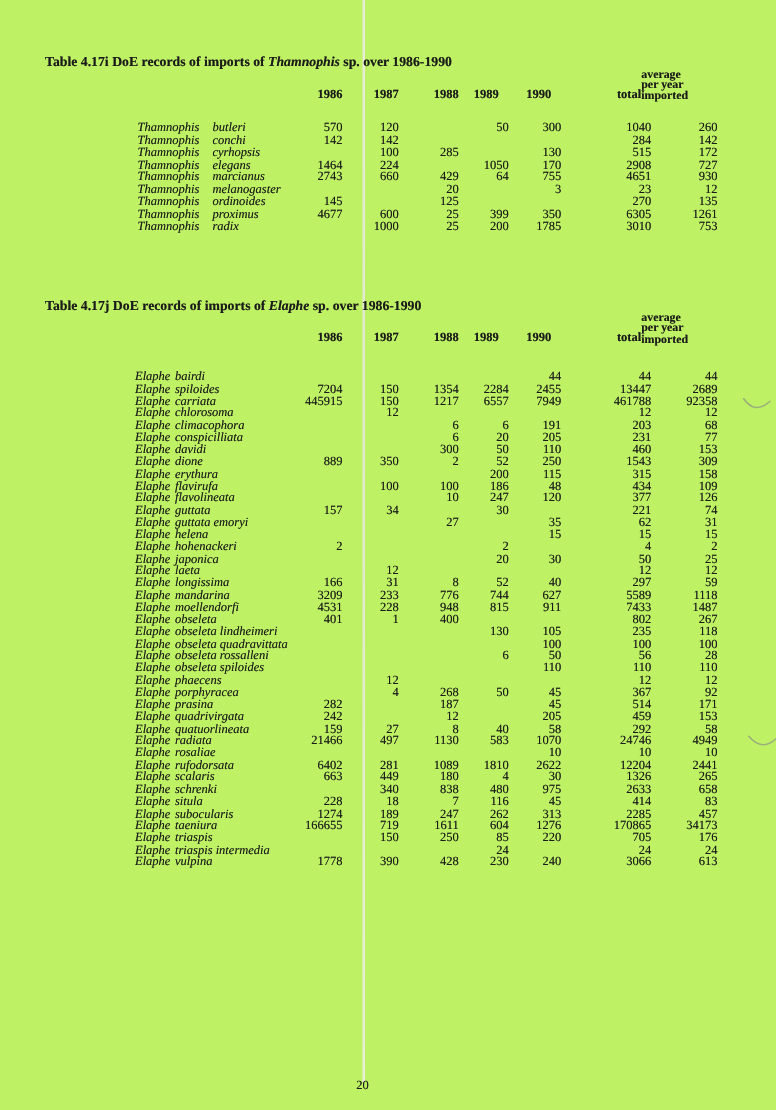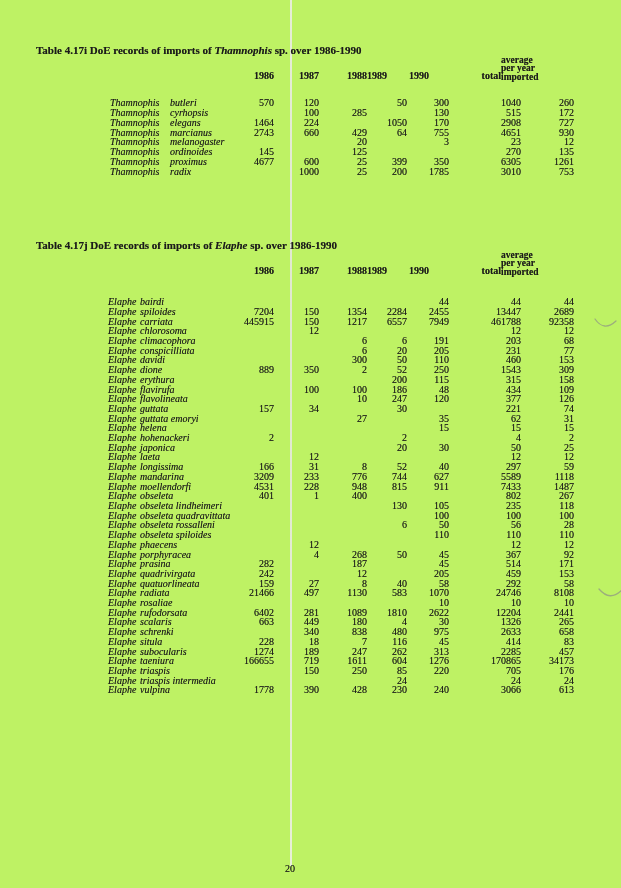--- a/index.html
+++ b/index.html
@@ -18,21 +18,21 @@
     opacity:.85;
   }
   .table-block{position:absolute;left:36px;width:560px;}
   #t1{top:44px;}
   #t2{top:239px;}
   .table-title{font-weight:bold;font-size:11px;line-height:12px;white-space:nowrap;}
   .table-title .it{font-style:italic;}
   .header-row{display:flex;align-items:flex-end;padding-left:204px;font-weight:bold;}
   .hc{display:block;text-align:right;font-size:10px;line-height:10px;white-space:nowrap;}
   .hc.c0{width:34px}.hc.c1{width:45px}.hc.c2{width:48px}
-  .hc.c3{width:20px}.hc.c4{width:42px}.hc.c5{width:72px}
+  .hc.c3{width:32px}.hc.c4{width:42px}.hc.c5{width:72px}
   .hc.avg{width:53px;}
   .hc.avg div{line-height:8.4px;font-size:9.5px;text-align:left;}
   .tbody{display:block;}
   #t1 .tbody{margin-top:17px;}
   #t2 .tbody{margin-top:21px;}
   .row{white-space:nowrap;}
   #t1 .row{padding-left:74px;line-height:9.8px;font-size:10px;}
   #t2 .row{padding-left:72px;line-height:9.7px;font-size:10px;}
   .genus,.species{display:inline-block;font-style:italic;vertical-align:baseline;}
   #t1 .genus{width:60px}
@@ -63,20 +63,21 @@
         <span class="hc c4">1990</span>
         <span class="hc c5">total</span>
         <span class="hc avg">
           <div>average</div>
           <div>per year</div>
           <div>imported</div>
         </span>
       </div>
     <div class="tbody">
         <div class="row"><span class="genus">Thamnophis</span><span class="species">butleri</span><span class="nc c0">570</span><span class="nc c1">120</span><span class="nc c2"></span><span class="nc c3">50</span><span class="nc c4">300</span><span class="nc c5">1040</span><span class="nc c6">260</span></div>
+        <div class="row"><span class="genus">Thamnophis</span><span class="species">conchi</span><span class="nc c0">142</span><span class="nc c1">142</span><span class="nc c2"></span><span class="nc c3"></span><span class="nc c4"></span><span class="nc c5">284</span><span class="nc c6">142</span></div>
         <div class="row"><span class="genus">Thamnophis</span><span class="species">cyrhopsis</span><span class="nc c0"></span><span class="nc c1">100</span><span class="nc c2">285</span><span class="nc c3"></span><span class="nc c4">130</span><span class="nc c5">515</span><span class="nc c6">172</span></div>
         <div class="row"><span class="genus">Thamnophis</span><span class="species">elegans</span><span class="nc c0">1464</span><span class="nc c1">224</span><span class="nc c2"></span><span class="nc c3">1050</span><span class="nc c4">170</span><span class="nc c5">2908</span><span class="nc c6">727</span></div>
         <div class="row"><span class="genus">Thamnophis</span><span class="species">marcianus</span><span class="nc c0">2743</span><span class="nc c1">660</span><span class="nc c2">429</span><span class="nc c3">64</span><span class="nc c4">755</span><span class="nc c5">4651</span><span class="nc c6">930</span></div>
         <div class="row"><span class="genus">Thamnophis</span><span class="species">melanogaster</span><span class="nc c0"></span><span class="nc c1"></span><span class="nc c2">20</span><span class="nc c3"></span><span class="nc c4">3</span><span class="nc c5">23</span><span class="nc c6">12</span></div>
         <div class="row"><span class="genus">Thamnophis</span><span class="species">ordinoides</span><span class="nc c0">145</span><span class="nc c1"></span><span class="nc c2">125</span><span class="nc c3"></span><span class="nc c4"></span><span class="nc c5">270</span><span class="nc c6">135</span></div>
         <div class="row"><span class="genus">Thamnophis</span><span class="species">proximus</span><span class="nc c0">4677</span><span class="nc c1">600</span><span class="nc c2">25</span><span class="nc c3">399</span><span class="nc c4">350</span><span class="nc c5">6305</span><span class="nc c6">1261</span></div>
         <div class="row"><span class="genus">Thamnophis</span><span class="species">radix</span><span class="nc c0"></span><span class="nc c1">1000</span><span class="nc c2">25</span><span class="nc c3">200</span><span class="nc c4">1785</span><span class="nc c5">3010</span><span class="nc c6">753</span></div>
       </div>
   </div>
 
@@ -119,21 +120,21 @@
         <div class="row"><span class="genus">Elaphe</span><span class="species">obseleta</span><span class="nc c0">401</span><span class="nc c1">1</span><span class="nc c2">400</span><span class="nc c3"></span><span class="nc c4"></span><span class="nc c5">802</span><span class="nc c6">267</span></div>
         <div class="row"><span class="genus">Elaphe</span><span class="species">obseleta lindheimeri</span><span class="nc c0"></span><span class="nc c1"></span><span class="nc c2"></span><span class="nc c3">130</span><span class="nc c4">105</span><span class="nc c5">235</span><span class="nc c6">118</span></div>
         <div class="row"><span class="genus">Elaphe</span><span class="species">obseleta quadravittata</span><span class="nc c0"></span><span class="nc c1"></span><span class="nc c2"></span><span class="nc c3"></span><span class="nc c4">100</span><span class="nc c5">100</span><span class="nc c6">100</span></div>
         <div class="row"><span class="genus">Elaphe</span><span class="species">obseleta rossalleni</span><span class="nc c0"></span><span class="nc c1"></span><span class="nc c2"></span><span class="nc c3">6</span><span class="nc c4">50</span><span class="nc c5">56</span><span class="nc c6">28</span></div>
         <div class="row"><span class="genus">Elaphe</span><span class="species">obseleta spiloides</span><span class="nc c0"></span><span class="nc c1"></span><span class="nc c2"></span><span class="nc c3"></span><span class="nc c4">110</span><span class="nc c5">110</span><span class="nc c6">110</span></div>
         <div class="row"><span class="genus">Elaphe</span><span class="species">phaecens</span><span class="nc c0"></span><span class="nc c1">12</span><span class="nc c2"></span><span class="nc c3"></span><span class="nc c4"></span><span class="nc c5">12</span><span class="nc c6">12</span></div>
         <div class="row"><span class="genus">Elaphe</span><span class="species">porphyracea</span><span class="nc c0"></span><span class="nc c1">4</span><span class="nc c2">268</span><span class="nc c3">50</span><span class="nc c4">45</span><span class="nc c5">367</span><span class="nc c6">92</span></div>
         <div class="row"><span class="genus">Elaphe</span><span class="species">prasina</span><span class="nc c0">282</span><span class="nc c1"></span><span class="nc c2">187</span><span class="nc c3"></span><span class="nc c4">45</span><span class="nc c5">514</span><span class="nc c6">171</span></div>
         <div class="row"><span class="genus">Elaphe</span><span class="species">quadrivirgata</span><span class="nc c0">242</span><span class="nc c1"></span><span class="nc c2">12</span><span class="nc c3"></span><span class="nc c4">205</span><span class="nc c5">459</span><span class="nc c6">153</span></div>
         <div class="row"><span class="genus">Elaphe</span><span class="species">quatuorlineata</span><span class="nc c0">159</span><span class="nc c1">27</span><span class="nc c2">8</span><span class="nc c3">40</span><span class="nc c4">58</span><span class="nc c5">292</span><span class="nc c6">58</span></div>
-        <div class="row"><span class="genus">Elaphe</span><span class="species">radiata</span><span class="nc c0">21466</span><span class="nc c1">497</span><span class="nc c2">1130</span><span class="nc c3">583</span><span class="nc c4">1070</span><span class="nc c5">24746</span><span class="nc c6">8108</span></div>
+        <div class="row"><span class="genus">Elaphe</span><span class="species">radiata</span><span class="nc c0">21466</span><span class="nc c1">497</span><span class="nc c2">1130</span><span class="nc c3">583</span><span class="nc c4">1070</span><span class="nc c5">24746</span><span class="nc c6">4949</span></div>
         <div class="row"><span class="genus">Elaphe</span><span class="species">rosaliae</span><span class="nc c0"></span><span class="nc c1"></span><span class="nc c2"></span><span class="nc c3"></span><span class="nc c4">10</span><span class="nc c5">10</span><span class="nc c6">10</span></div>
         <div class="row"><span class="genus">Elaphe</span><span class="species">rufodorsata</span><span class="nc c0">6402</span><span class="nc c1">281</span><span class="nc c2">1089</span><span class="nc c3">1810</span><span class="nc c4">2622</span><span class="nc c5">12204</span><span class="nc c6">2441</span></div>
         <div class="row"><span class="genus">Elaphe</span><span class="species">scalaris</span><span class="nc c0">663</span><span class="nc c1">449</span><span class="nc c2">180</span><span class="nc c3">4</span><span class="nc c4">30</span><span class="nc c5">1326</span><span class="nc c6">265</span></div>
         <div class="row"><span class="genus">Elaphe</span><span class="species">schrenki</span><span class="nc c0"></span><span class="nc c1">340</span><span class="nc c2">838</span><span class="nc c3">480</span><span class="nc c4">975</span><span class="nc c5">2633</span><span class="nc c6">658</span></div>
         <div class="row"><span class="genus">Elaphe</span><span class="species">situla</span><span class="nc c0">228</span><span class="nc c1">18</span><span class="nc c2">7</span><span class="nc c3">116</span><span class="nc c4">45</span><span class="nc c5">414</span><span class="nc c6">83</span></div>
         <div class="row"><span class="genus">Elaphe</span><span class="species">subocularis</span><span class="nc c0">1274</span><span class="nc c1">189</span><span class="nc c2">247</span><span class="nc c3">262</span><span class="nc c4">313</span><span class="nc c5">2285</span><span class="nc c6">457</span></div>
         <div class="row"><span class="genus">Elaphe</span><span class="species">taeniura</span><span class="nc c0">166655</span><span class="nc c1">719</span><span class="nc c2">1611</span><span class="nc c3">604</span><span class="nc c4">1276</span><span class="nc c5">170865</span><span class="nc c6">34173</span></div>
         <div class="row"><span class="genus">Elaphe</span><span class="species">triaspis</span><span class="nc c0"></span><span class="nc c1">150</span><span class="nc c2">250</span><span class="nc c3">85</span><span class="nc c4">220</span><span class="nc c5">705</span><span class="nc c6">176</span></div>
         <div class="row"><span class="genus">Elaphe</span><span class="species">triaspis intermedia</span><span class="nc c0"></span><span class="nc c1"></span><span class="nc c2"></span><span class="nc c3">24</span><span class="nc c4"></span><span class="nc c5">24</span><span class="nc c6">24</span></div>
         <div class="row"><span class="genus">Elaphe</span><span class="species">vulpina</span><span class="nc c0">1778</span><span class="nc c1">390</span><span class="nc c2">428</span><span class="nc c3">230</span><span class="nc c4">240</span><span class="nc c5">3066</span><span class="nc c6">613</span></div>

